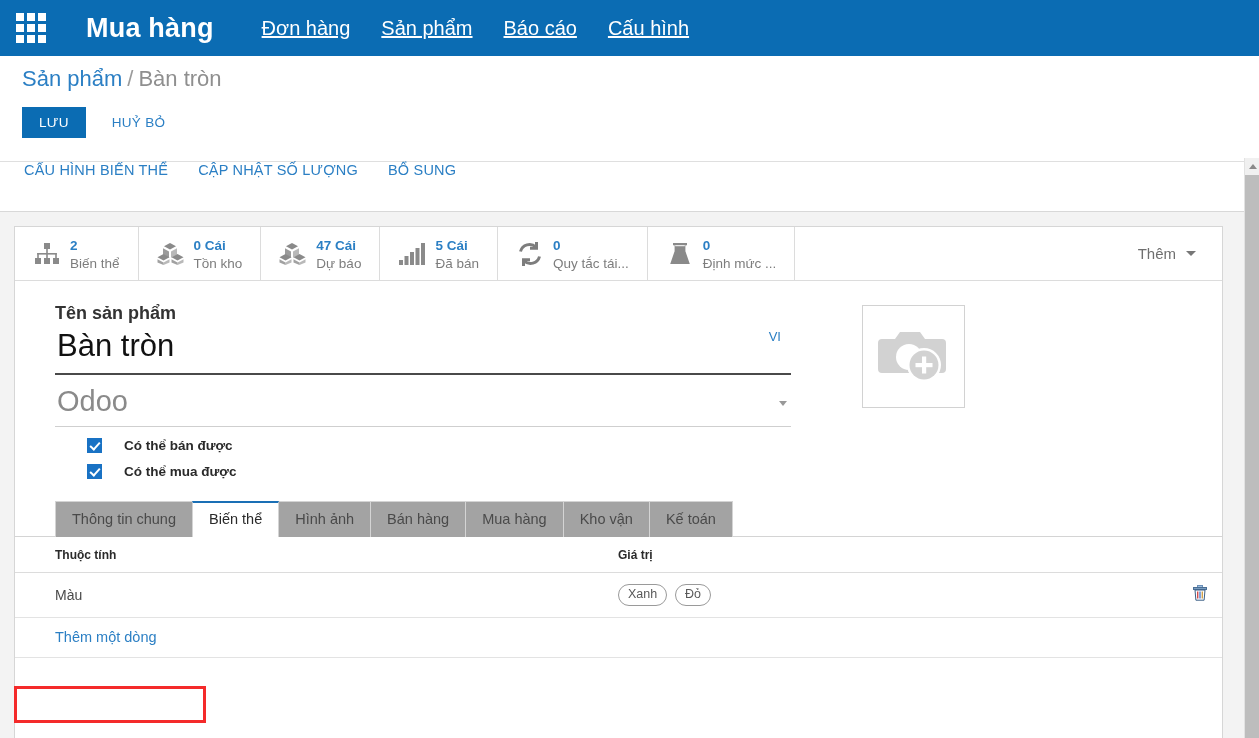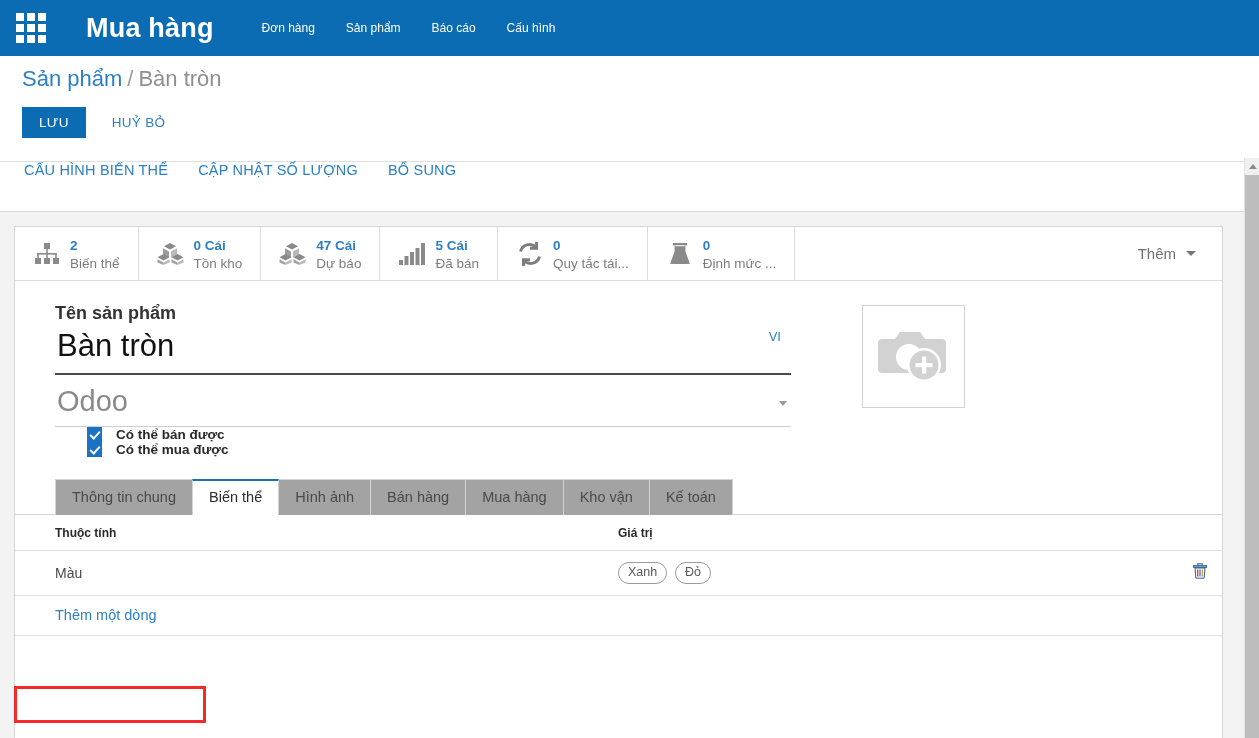--- a/index.html
+++ b/index.html
@@ -39,24 +39,25 @@
     letter-spacing: .2px;
     white-space: nowrap;
   }
   #nav-menu {
     display: flex;
     align-items: center;
     margin-left: 48px;
     gap: 31px;
   }
   #nav-menu .nav-item {
-    font-size: 12px;
+    font-size: 20px;
     color: #ffffff;
     cursor: pointer;
     white-space: nowrap;
+    text-decoration: underline;
   }
 
   
   #control-panel {
     background: #ffffff;
     padding: 8px 0 0 22px;
     border-bottom: 1px solid #dfdfdf;
     height: 106px;
   }
   #breadcrumb {
@@ -224,21 +225,22 @@
     position: absolute;
     right: 4px; top: 26px;
     width: 0; height: 0;
     border-left: 4px solid transparent;
     border-right: 4px solid transparent;
     border-top: 5px solid #999;
   }
   .cb-row {
     display: flex;
     align-items: center;
-    gap: 14px;
+    gap: 22px;
+    margin-top: 11px;
     padding-left: 32px;
   }
   .cb-row:first-of-type { margin-top: 16px; }
   .cb-box {
     width: 15px; height: 15px;
     border: 1px solid #5a5a5a;
     background: #fff;
     display: inline-block;
     position: relative;
     cursor: pointer;

